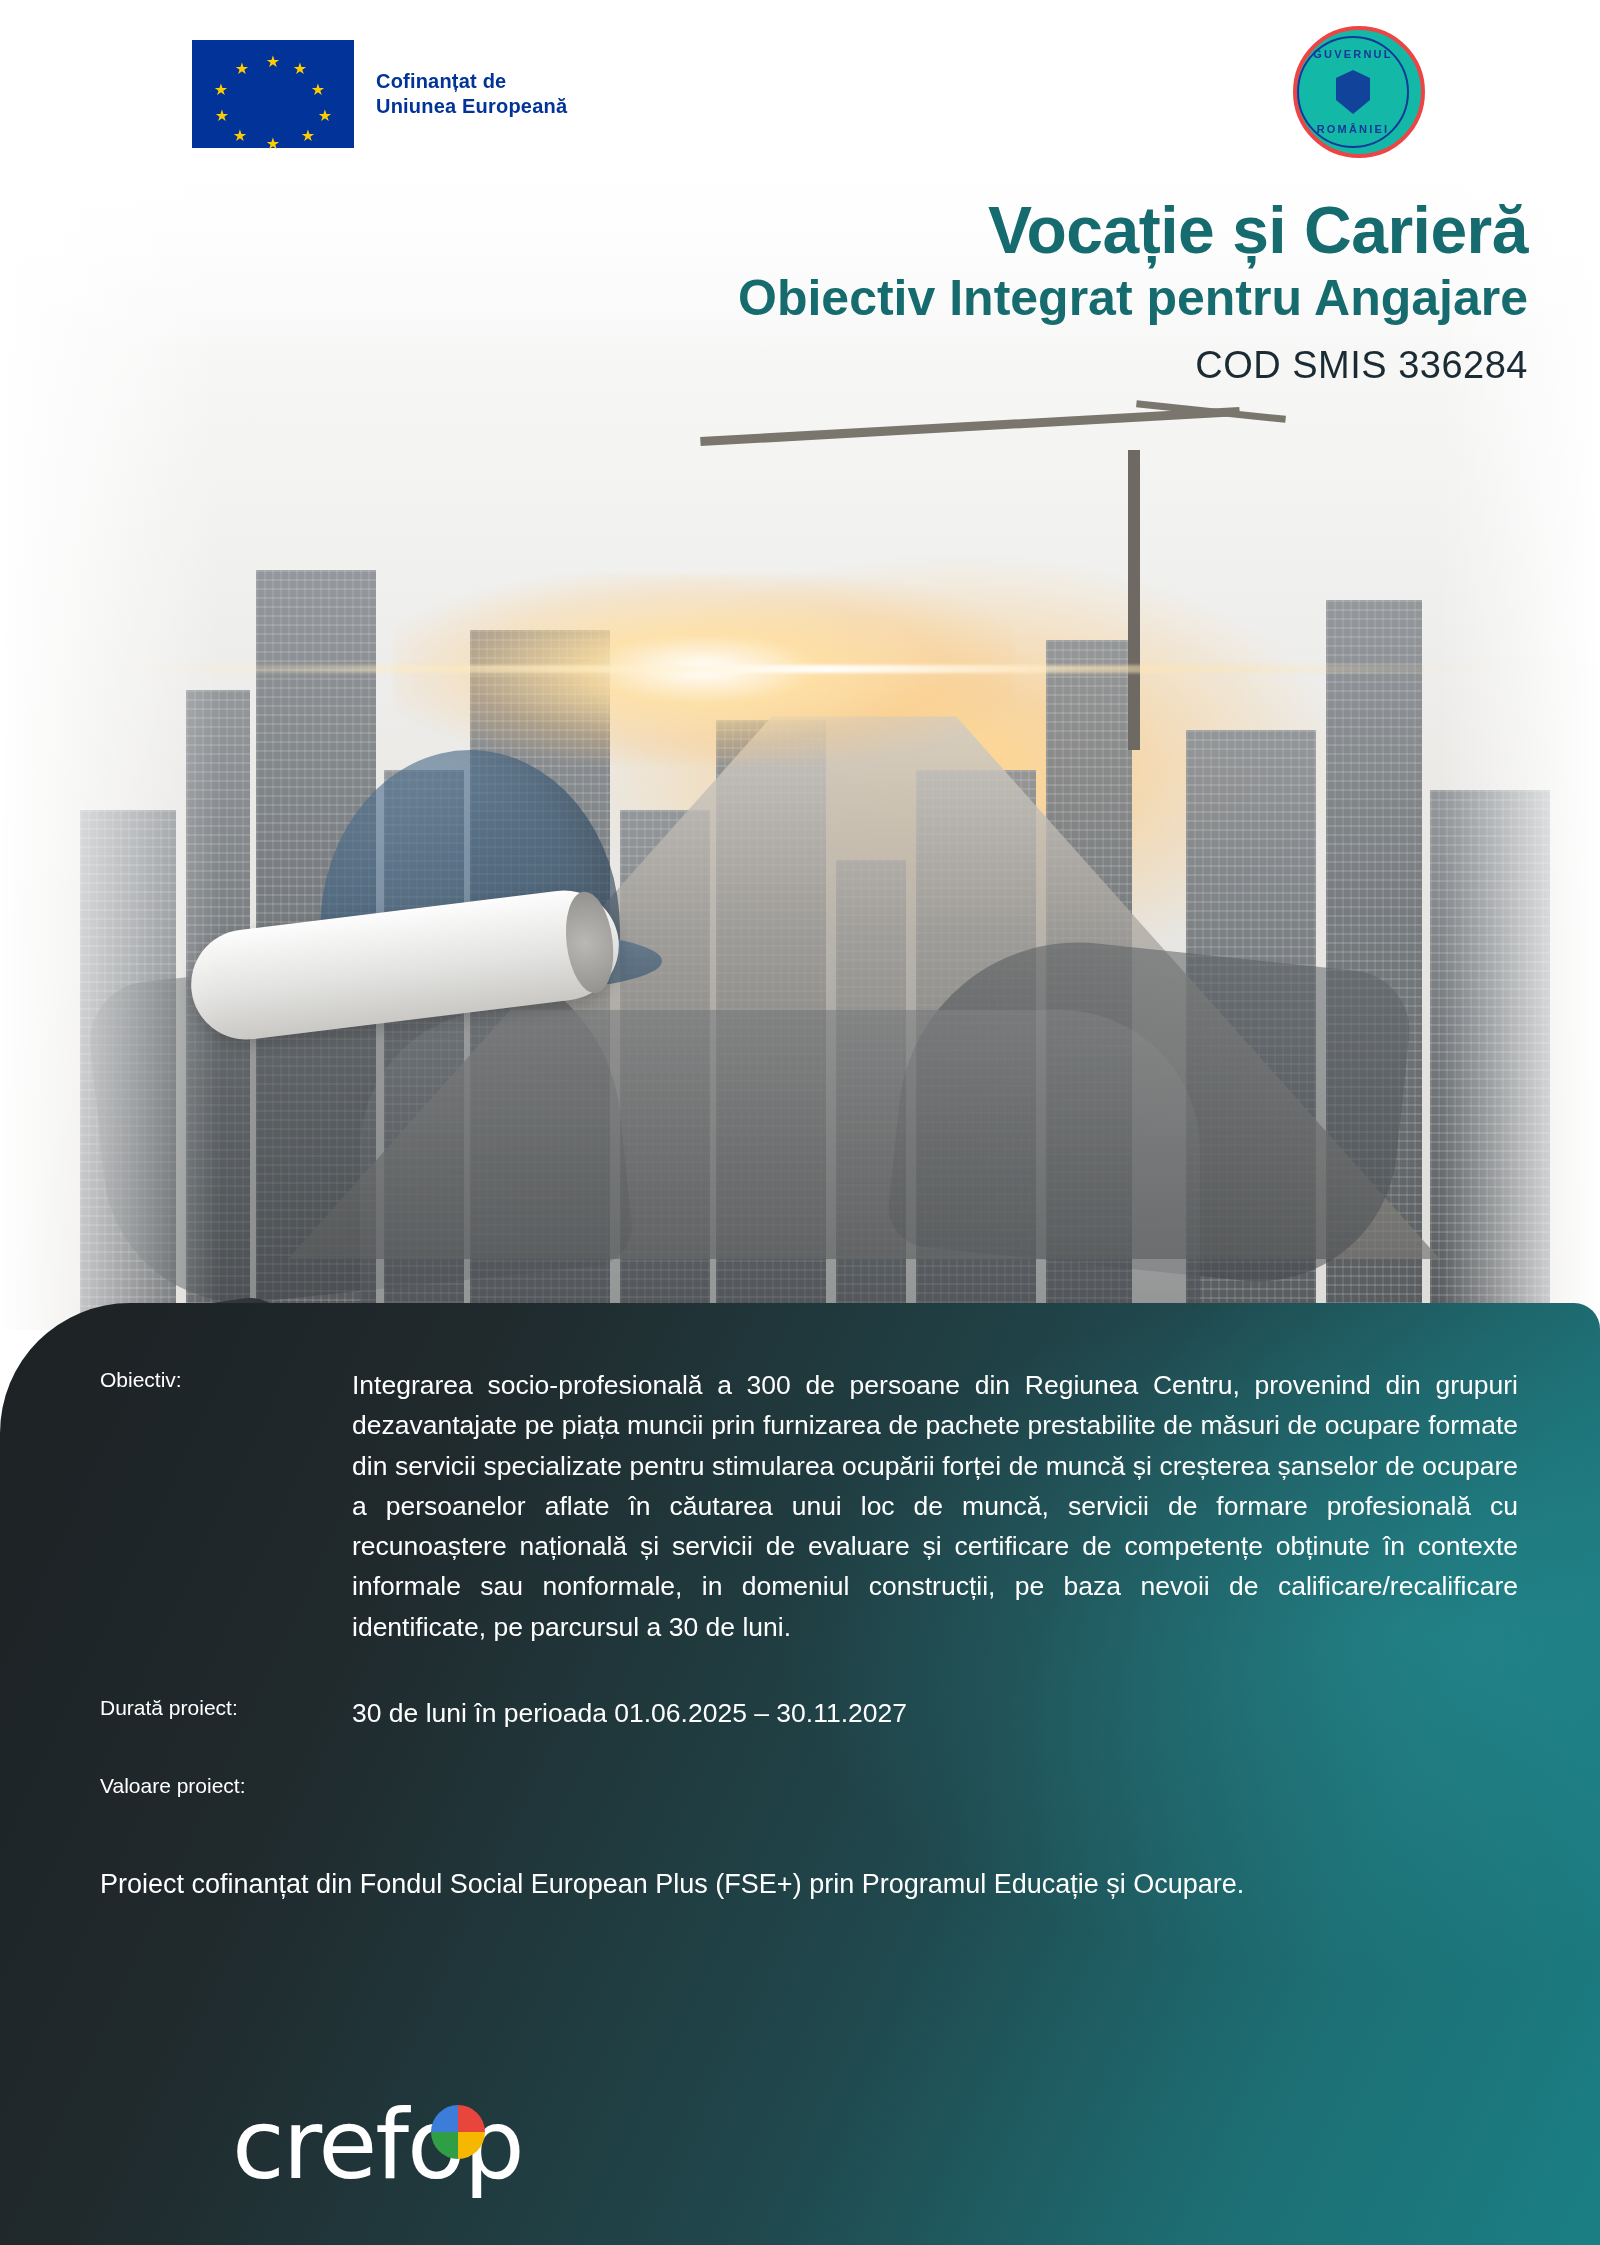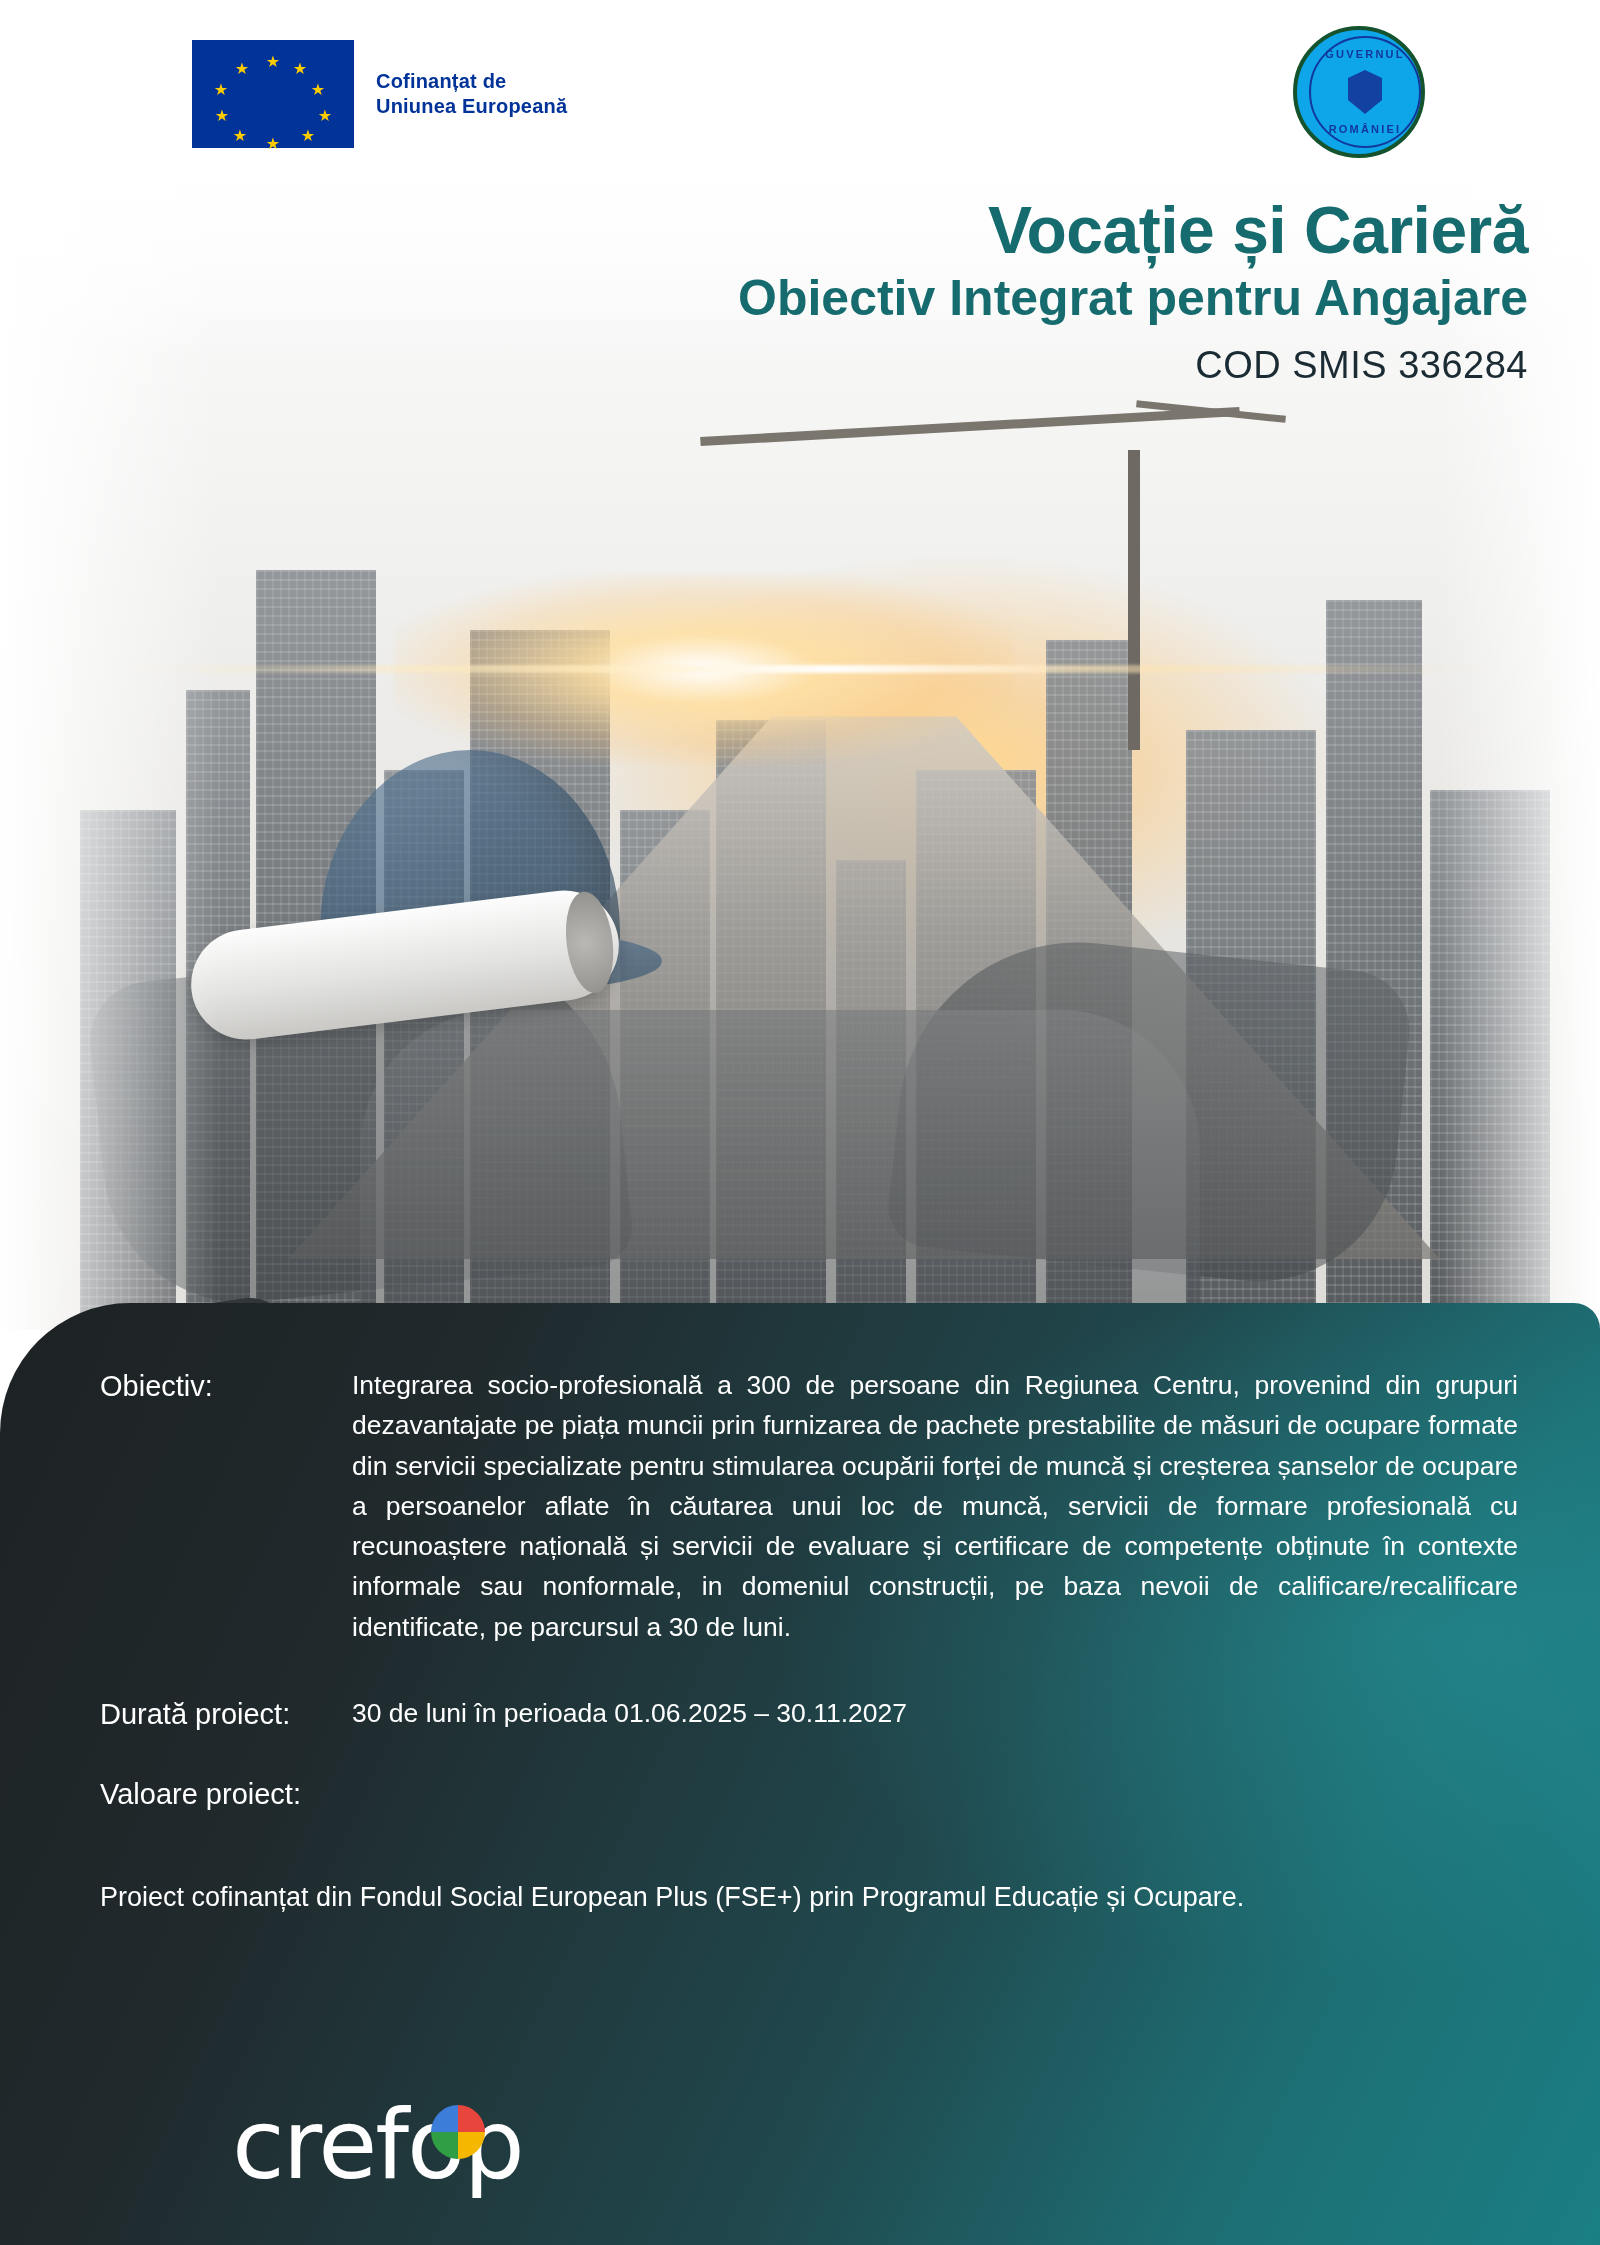--- a/index.html
+++ b/index.html
@@ -52,25 +52,25 @@
     font-weight: bold;
     line-height: 1.25;
     letter-spacing: 0.2px;
     white-space: pre-line;
   }
   .gov-seal {
     position: absolute;
     right: 175px; top: 26px;
     width: 132px; height: 132px;
     border-radius: 50%;
-    border: 4px solid #14532d;
-    background: #0ea5e9;
+    border: 4px solid #ef4444;
+    background: #14b8a6;
     display: flex;
     align-items: center;
-    justify-content: flex-end;
+    justify-content: flex-start;
   }
   .gov-inner {
     width: 112px; height: 112px;
     border-radius: 50%;
     border: 2px solid #12389a;
     position: relative;
     display: flex; align-items: center; justify-content: center;
   }
   .gov-top-text, .gov-bot-text {
     position: absolute;
@@ -307,21 +307,21 @@
     padding: 62px 52px 0 100px;
     color: #ffffff;
   }
   .row {
     display: flex;
     align-items: flex-start;
     margin-bottom: 10px;
   }
   .row-label {
     flex: none;
-    font-size: 29px;
+    font-size: 21px;
     color: #ffffff;
     line-height: 1.45;
   }
   .lbl-obiectiv { width: 252px; }
   .lbl-durata  { width: 252px; }
   .lbl-valoare { width: 252px; }
   .row-value {
     font-size: 26.5px;
     line-height: 1.52;
     text-align: justify;

